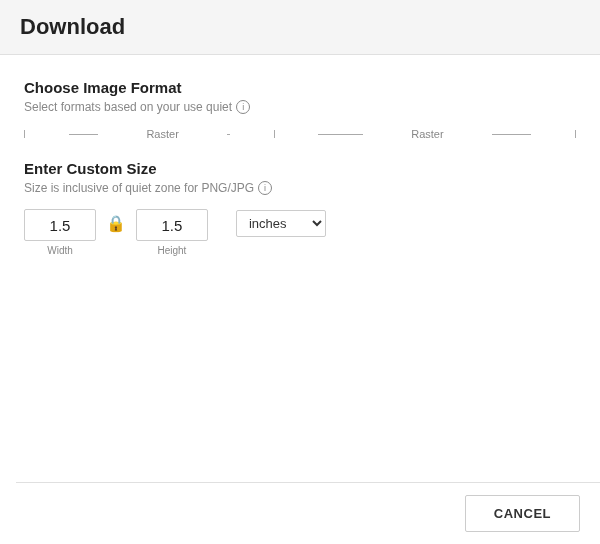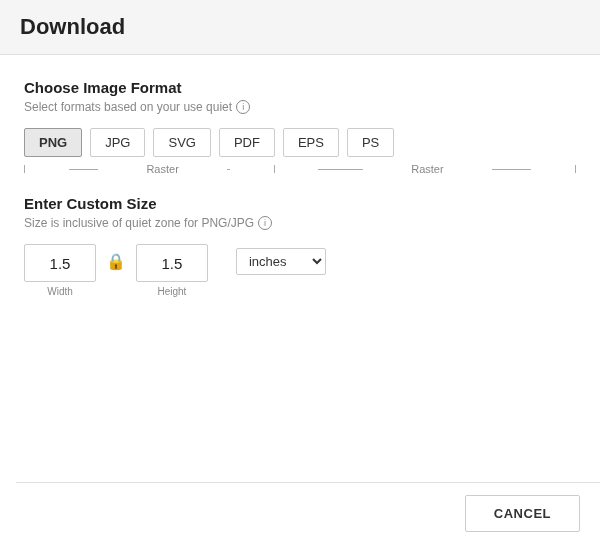--- a/index.html
+++ b/index.html
@@ -120,21 +120,21 @@
     }
 
     .size-input-wrap {
       display: flex;
       flex-direction: column;
       align-items: center;
     }
 
     .size-input {
       width: 72px;
-      height: 38px;
+      height: 32px;
       border: 1px solid #ccc;
       font-size: 15px;
       text-align: center;
       color: #222;
       border-radius: 2px;
       outline: none;
     }
 
     .size-label {
       font-size: 10px;
@@ -222,28 +222,20 @@
 
 <div class="dialog-body">
 
   <div class="format-section">
     <div class="section-title">Choose Image Format</div>
     <div class="section-subtitle">
       <span>Select formats based on your use quiet</span>
       <span class="info-icon">i</span>
     </div>
 
-    <div class="format-buttons">
-      <button class="format-btn active">PNG</button>
-      <button class="format-btn">JPG</button>
-      <button class="format-btn">SVG</button>
-      <button class="format-btn">PDF</button>
-      <button class="format-btn">EPS</button>
-      <button class="format-btn">PS</button>
-    </div>
 
     <div class="scale-row">
       <span class="scale-tick"></span>
       <span class="scale-line" style="width:60px;"></span>
       <span class="scale-label">Raster</span>
       <span class="scale-line" style="width:6px;"></span>
       <span class="scale-tick"></span>
       <span class="scale-line" style="width:90px;"></span>
       <span class="scale-label">Raster</span>
       <span class="scale-line" style="width:80px;"></span>

